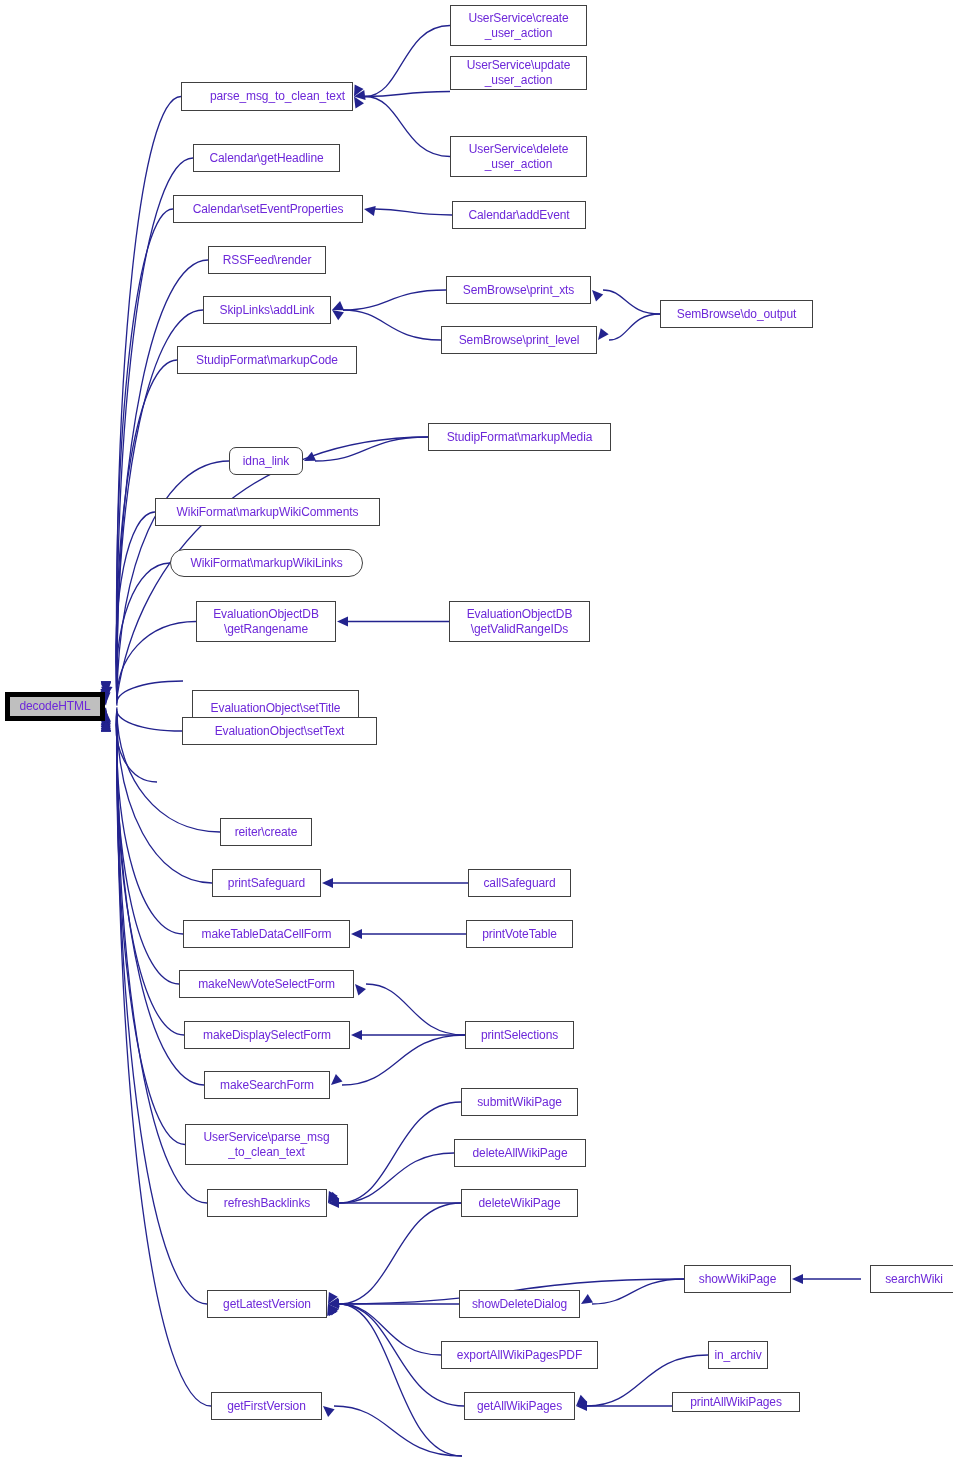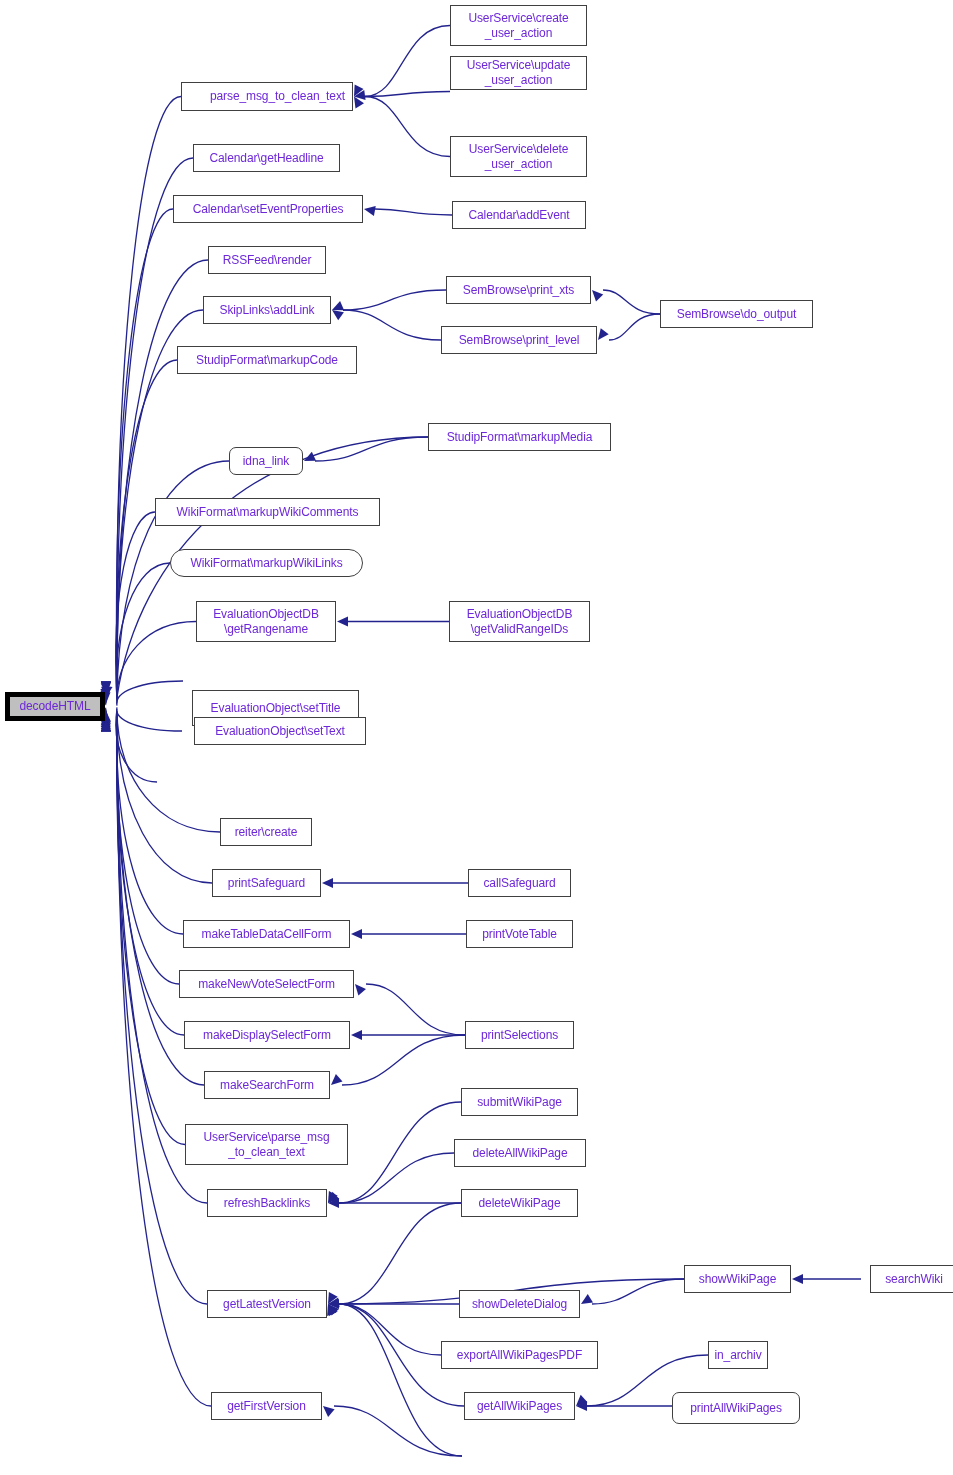--- a/index.html
+++ b/index.html
@@ -175,21 +175,21 @@
     <div class="node" style="left: 177px; top: 346px; width: 180px; height: 28px;">StudipFormat\markupCode</div>
     <div class="node" style="left: 428px; top: 423px; width: 183px; height: 28px;">StudipFormat\markupMedia</div>
     <div class="node" style="left: 229px; top: 447px; width: 74px; height: 28px; border-radius: 7px;">idna_link</div>
     <div class="node" style="left: 155px; top: 498px; width: 225px; height: 28px;">WikiFormat\markupWikiComments</div>
     <div class="node" style="left: 170px; top: 549px; width: 193px; height: 28px; border-radius: 14px;">WikiFormat\markupWikiLinks</div>
     <div class="node" style="left: 196px; top: 601px; width: 140px; height: 41px;">EvaluationObjectDB
 \getRangename</div>
     <div class="node" style="left: 449px; top: 601px; width: 141px; height: 41px;">EvaluationObjectDB
 \getValidRangeIDs</div>
     <div class="node" style="left: 192px; top: 667px; width: 167px; height: 36px; margin-top: 23px;">EvaluationObject\setTitle</div>
-    <div class="node" style="left: 194px; top: 717px; width: 172px; height: 28px;">EvaluationObject\setText</div>
+    <div class="node" style="left: 182px; top: 717px; width: 195px; height: 28px;">EvaluationObject\setText</div>
     <div class="node" style="left: 220px; top: 818px; width: 92px; height: 28px;">reiter\create</div>
     <div class="node" style="left: 212px; top: 869px; width: 109px; height: 28px;">printSafeguard</div>
     <div class="node" style="left: 468px; top: 869px; width: 103px; height: 28px;">callSafeguard</div>
     <div class="node" style="left: 183px; top: 920px; width: 167px; height: 28px;">makeTableDataCellForm</div>
     <div class="node" style="left: 466px; top: 920px; width: 107px; height: 28px;">printVoteTable</div>
     <div class="node" style="left: 179px; top: 970px; width: 175px; height: 28px;">makeNewVoteSelectForm</div>
     <div class="node" style="left: 184px; top: 1021px; width: 166px; height: 28px;">makeDisplaySelectForm</div>
     <div class="node" style="left: 465px; top: 1021px; width: 109px; height: 28px;">printSelections</div>
     <div class="node" style="left: 204px; top: 1071px; width: 126px; height: 28px;">makeSearchForm</div>
     <div class="node" style="left: 461px; top: 1088px; width: 117px; height: 28px;">submitWikiPage</div>
@@ -199,15 +199,15 @@
     <div class="node" style="left: 207px; top: 1189px; width: 120px; height: 28px;">refreshBacklinks</div>
     <div class="node" style="left: 461px; top: 1189px; width: 117px; height: 28px;">deleteWikiPage</div>
     <div class="node" style="left: 684px; top: 1265px; width: 107px; height: 28px;">showWikiPage</div>
     <div class="node" style="left: 870px; top: 1265px; width: 88px; height: 28px;">searchWiki</div>
     <div class="node" style="left: 207px; top: 1290px; width: 120px; height: 28px;">getLatestVersion</div>
     <div class="node" style="left: 459px; top: 1290px; width: 121px; height: 28px;">showDeleteDialog</div>
     <div class="node" style="left: 441px; top: 1341px; width: 157px; height: 28px;">exportAllWikiPagesPDF</div>
     <div class="node" style="left: 708px; top: 1341px; width: 60px; height: 28px;">in_archiv</div>
     <div class="node" style="left: 211px; top: 1392px; width: 111px; height: 28px;">getFirstVersion</div>
     <div class="node" style="left: 464px; top: 1392px; width: 111px; height: 28px;">getAllWikiPages</div>
-    <div class="node" style="left: 672px; top: 1392px; width: 128px; height: 32px; border-radius: 7px;">printAllWikiPages</div>
+    <div class="node" style="left: 672px; top: 1392px; width: 128px; height: 20px;">printAllWikiPages</div>
     <div class="node" style="left: 462px; top: 1442px; width: 113px; height: 28px; margin-top: 38px;">showComboDiff</div>
   </div>
 
 </body></html>

